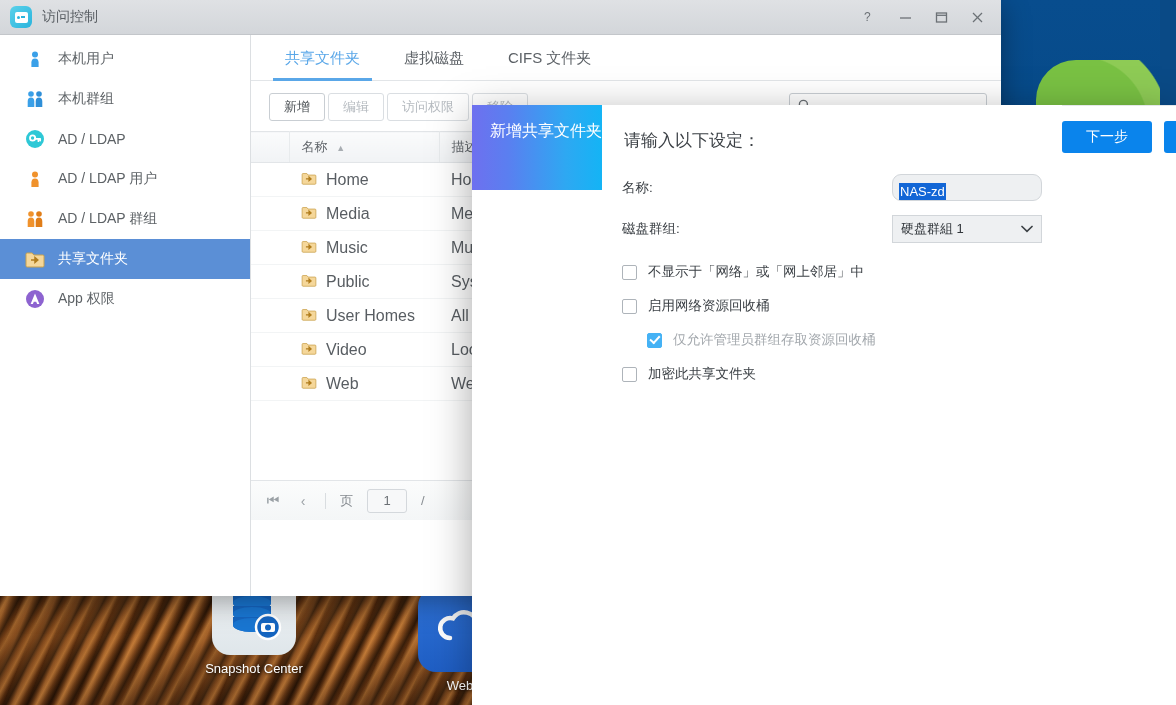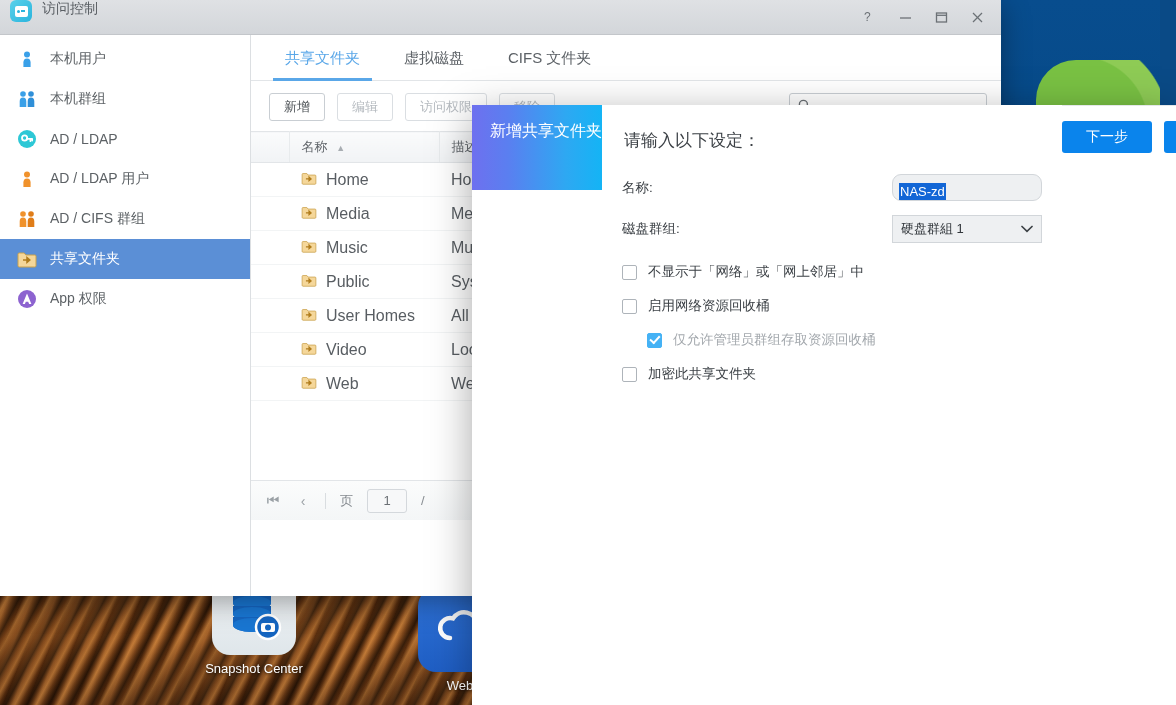--- a/index.html
+++ b/index.html
@@ -55,21 +55,21 @@
   
   .window {
     position: absolute; left: 0; top: 0; width: 1001px; height: 596px;
     background: #fff;
     box-shadow: 0 6px 26px rgba(0,0,0,.35);
     overflow: hidden;
   }
   .titlebar {
     height: 35px; background: linear-gradient(180deg,#dfe1e4,#d3d6da);
     border-bottom: 1px solid #c3c6ca;
-    display: flex; padding: 0 6px 0 10px;
+    display: flex; align-items: center; padding: 0 6px 0 10px;
   }
   .title-icon {
     width: 22px; height: 22px; border-radius: 6px;
     background: linear-gradient(135deg,#5ad1ea,#2ab4dd);
     display: flex; align-items: center; justify-content: center;
     margin-right: 10px; flex: 0 0 auto;
   }
   .title-icon .card {
     width: 13px; height: 11px; background: #fff; border-radius: 2px;
     display: flex; align-items: center; justify-content: center; gap: 1px;
@@ -85,21 +85,21 @@
   .win-btn svg { display: block; }
 
   .body-row { display: flex; height: 561px; }
 
   
   .sidebar {
     width: 251px; background: #fff; border-right: 1px solid #dcdfe2;
     padding-top: 4px; flex: 0 0 auto;
   }
   .side-item {
-    height: 40px; display: flex; align-items: center; padding-left: 16px;
+    height: 40px; display: flex; align-items: center; padding-left: 24px;
     font-size: 14px; color: #5d6266; cursor: default;
   }
   .side-item.active { background: #5b8fd6; color: #fff; }
   .side-ic {
     width: 22px; height: 22px; margin-right: 12px; flex: 0 0 auto;
     display: flex; align-items: center; justify-content: center;
   }
 
   
   .main { flex: 1 1 auto; position: relative; background: #fff; }
@@ -109,21 +109,21 @@
   }
   .tab {
     padding: 0 22px; height: 44px; line-height: 44px; font-size: 15px;
     color: #5c6166; position: relative; cursor: default;
   }
   .tab.active { color: #5aa7e8; }
   .tab.active::after {
     content: ''; position: absolute; left: 10px; right: 10px; bottom: -1px;
     height: 3px; background: #5aa7e8;
   }
-  .toolbar { display: flex; align-items: center; padding: 12px 14px 10px 18px; gap: 12px; }
+  .toolbar { display: flex; align-items: center; padding: 12px 14px 10px 18px; gap: 3px; }
   .tbtn {
     height: 28px; padding: 0 14px; font-size: 13px;
     border: 1px solid #c9ced3; border-radius: 3px; background: #fff;
     display: flex; align-items: center; color: #4d5256; cursor: default;
   }
   .tbtn.disabled { color: #b6bbc0; border-color: #dadee2; }
   .search {
     margin-left: auto; width: 198px; height: 28px; border: 1px solid #c9ced3;
     border-radius: 3px; background: #fff; display: flex; align-items: center;
     padding: 0 8px; gap: 6px;
@@ -355,21 +355,21 @@
 
         <div class="side-item">
           <span class="side-ic">
             <svg width="20" height="18" viewBox="0 0 20 18">
                 <circle cx="6" cy="4" r="2.8" fill="#f0922c"></circle>
                 <path d="M6 7.6c-2.2 0-3.3 1.5-3.3 3.8V17h6.6v-5.6c0-2.3-1.1-3.8-3.3-3.8z" fill="#f0922c"></path>
                 <circle cx="14" cy="4" r="2.8" fill="#e07d18"></circle>
                 <path d="M14 7.6c-2.2 0-3.3 1.5-3.3 3.8V17h6.6v-5.6c0-2.3-1.1-3.8-3.3-3.8z" fill="#e07d18"></path>
               </svg>
           </span>
-          <span>AD / CIFS 群组</span>
+          <span>AD / LDAP 群组</span>
         </div>
 
         <div class="side-item active">
           <span class="side-ic">
             <svg width="20" height="17" viewBox="0 0 20 17">
                 <path d="M1 3.2a1.2 1.2 0 0 1 1.2-1.2h5l1.6 2h9a1.2 1.2 0 0 1 1.2 1.2v9.6a1.2 1.2 0 0 1-1.2 1.2H2.2A1.2 1.2 0 0 1 1 14.8z" fill="#f5d79a" stroke="#c9a14c" stroke-width="1"></path>
                 <path d="M6 9h6M10 6.6 12.8 9 10 11.4z" stroke="#b07c1c" stroke-width="1.5" fill="none"></path>
               </svg>
           </span>
           <span>共享文件夹</span>

